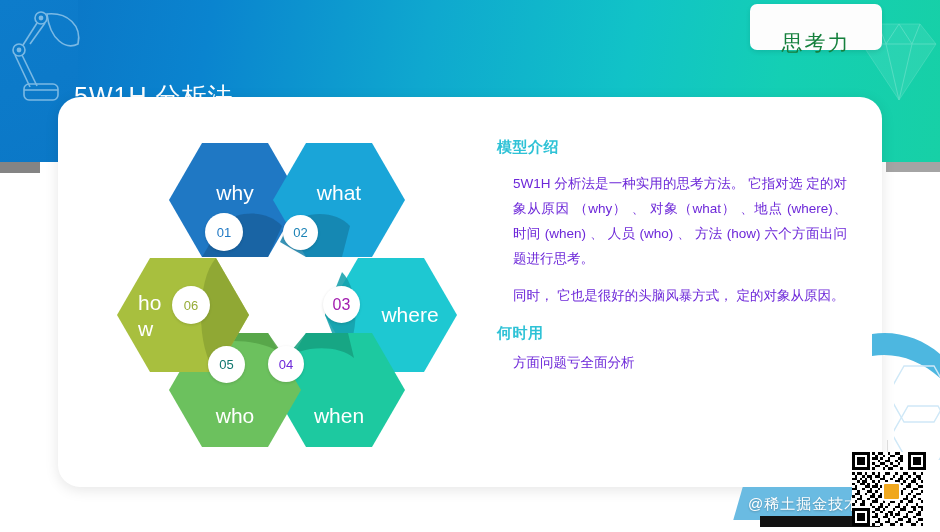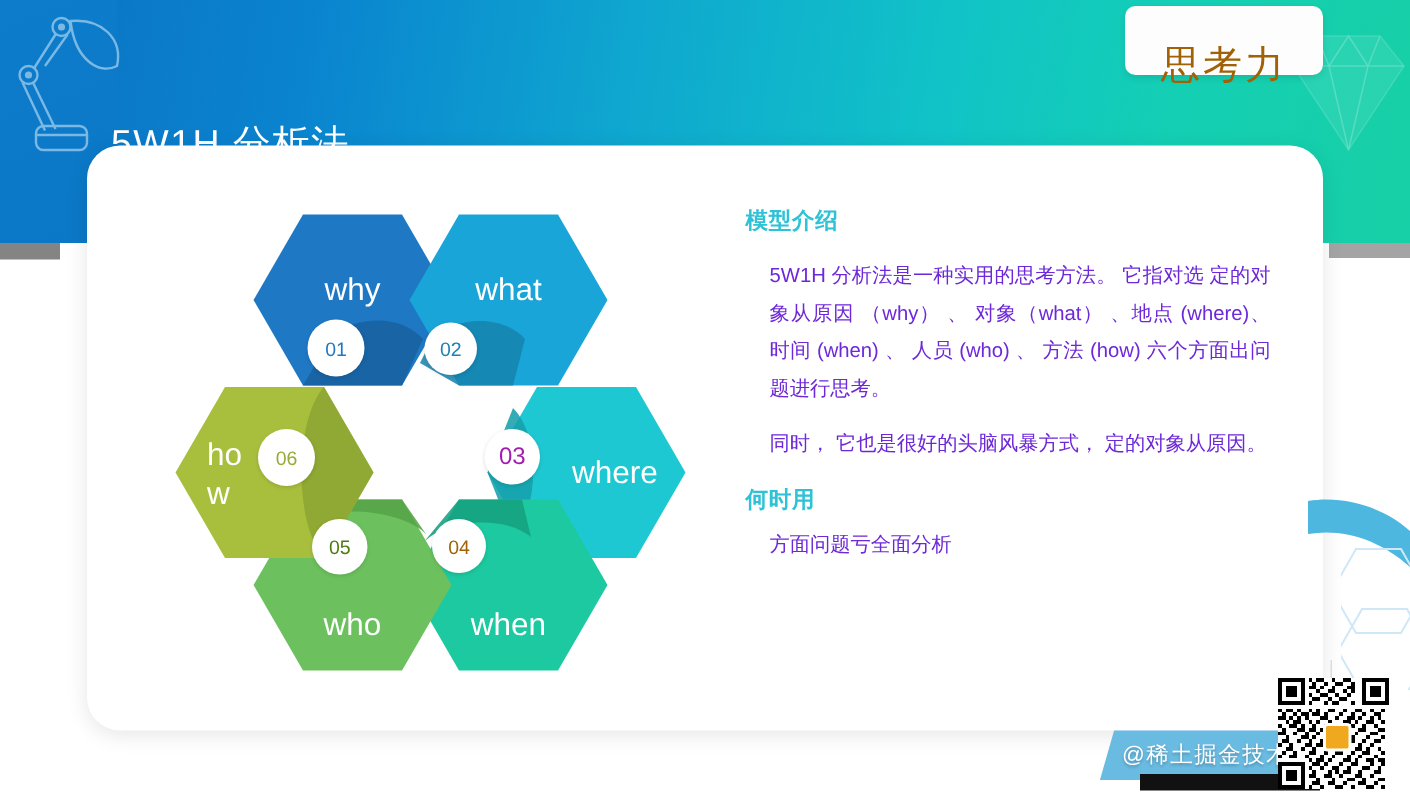--- a/index.html
+++ b/index.html
@@ -41,21 +41,21 @@
     margin-top:34px;
   }
 
   
   .badge{
     position:absolute;left:750px;top:4px;width:132px;height:46px;
     background:#fdfdfd;border-radius:7px;
     display:flex;align-items:center;justify-content:center;
     box-shadow:0 2px 5px rgba(0,0,0,.10);
   }
-  .badge span{font-size:26px;color:#a16207;letter-spacing:2px;font-weight:500;margin-top:32px;}
+  .badge span{font-size:21px;color:#15803d;letter-spacing:2px;font-weight:500;margin-top:32px;}
 
   
   .card{
     position:absolute;left:58px;top:97px;width:824px;height:390px;
     background:#ffffff;border-radius:22px;
     box-shadow:0 3px 14px rgba(0,0,0,.10);
   }
 
   
   .hexwrap{position:absolute;left:92px;top:130px;width:370px;height:330px;text-decoration:underline;}
@@ -183,22 +183,22 @@
       <text x="318" y="192" text-anchor="middle" font-family="Liberation Sans, sans-serif" font-size="21" fill="#ffffff">where</text>
       <text x="247" y="293" text-anchor="middle" font-family="Liberation Sans, sans-serif" font-size="21" fill="#ffffff">when</text>
       <text x="143" y="293" text-anchor="middle" font-family="Liberation Sans, sans-serif" font-size="21" fill="#ffffff">who</text>
       <text x="46" y="180" font-family="Liberation Sans, sans-serif" font-size="21" fill="#ffffff">ho</text>
       <text x="46" y="206" font-family="Liberation Sans, sans-serif" font-size="21" fill="#ffffff">w</text>
     </svg>
 
     <div class="num-badge" style="left:113px;top:83px;width:38px;height:38px;color:#1f78c4;">01</div>
     <div class="num-badge" style="left:191px;top:85px;width:35px;height:35px;color:#1b82b5;">02</div>
     <div class="num-badge" style="left:231px;top:156px;width:37px;height:37px;color:#a21caf;font-size:16px;">03</div>
-    <div class="num-badge" style="left:196px;top:216px;width:36px;height:36px;color:#a16207;">04</div>
-    <div class="num-badge" style="left:116px;top:216px;width:37px;height:37px;color:#4d7c0f;">05</div>
+    <div class="num-badge" style="left:176px;top:216px;width:36px;height:36px;color:#6d28d9;">04</div>
+    <div class="num-badge" style="left:116px;top:216px;width:37px;height:37px;color:#0f766e;">05</div>
     <div class="num-badge" style="left:80px;top:156px;width:38px;height:38px;color:#96ac36;text-align:center;">06</div>
   </div>
 
   <div class="rtext">
     <div class="sec-h">模型介绍</div>
     <p class="para">5W1H 分析法是一种实用的思考方法。 它指对选 定的对象从原因 （why） 、 对象（what） 、地点 (where)、 时间 (when) 、 人员 (who) 、 方法 (how) 六个方面出问题进行思考。</p>
     <p class="para">同时， 它也是很好的头脑风暴方式， 定的对象从原因。</p>
     <div class="sec-h second">何时用</div>
     <p class="para tight last">方面问题亏全面分析</p>
   </div>

